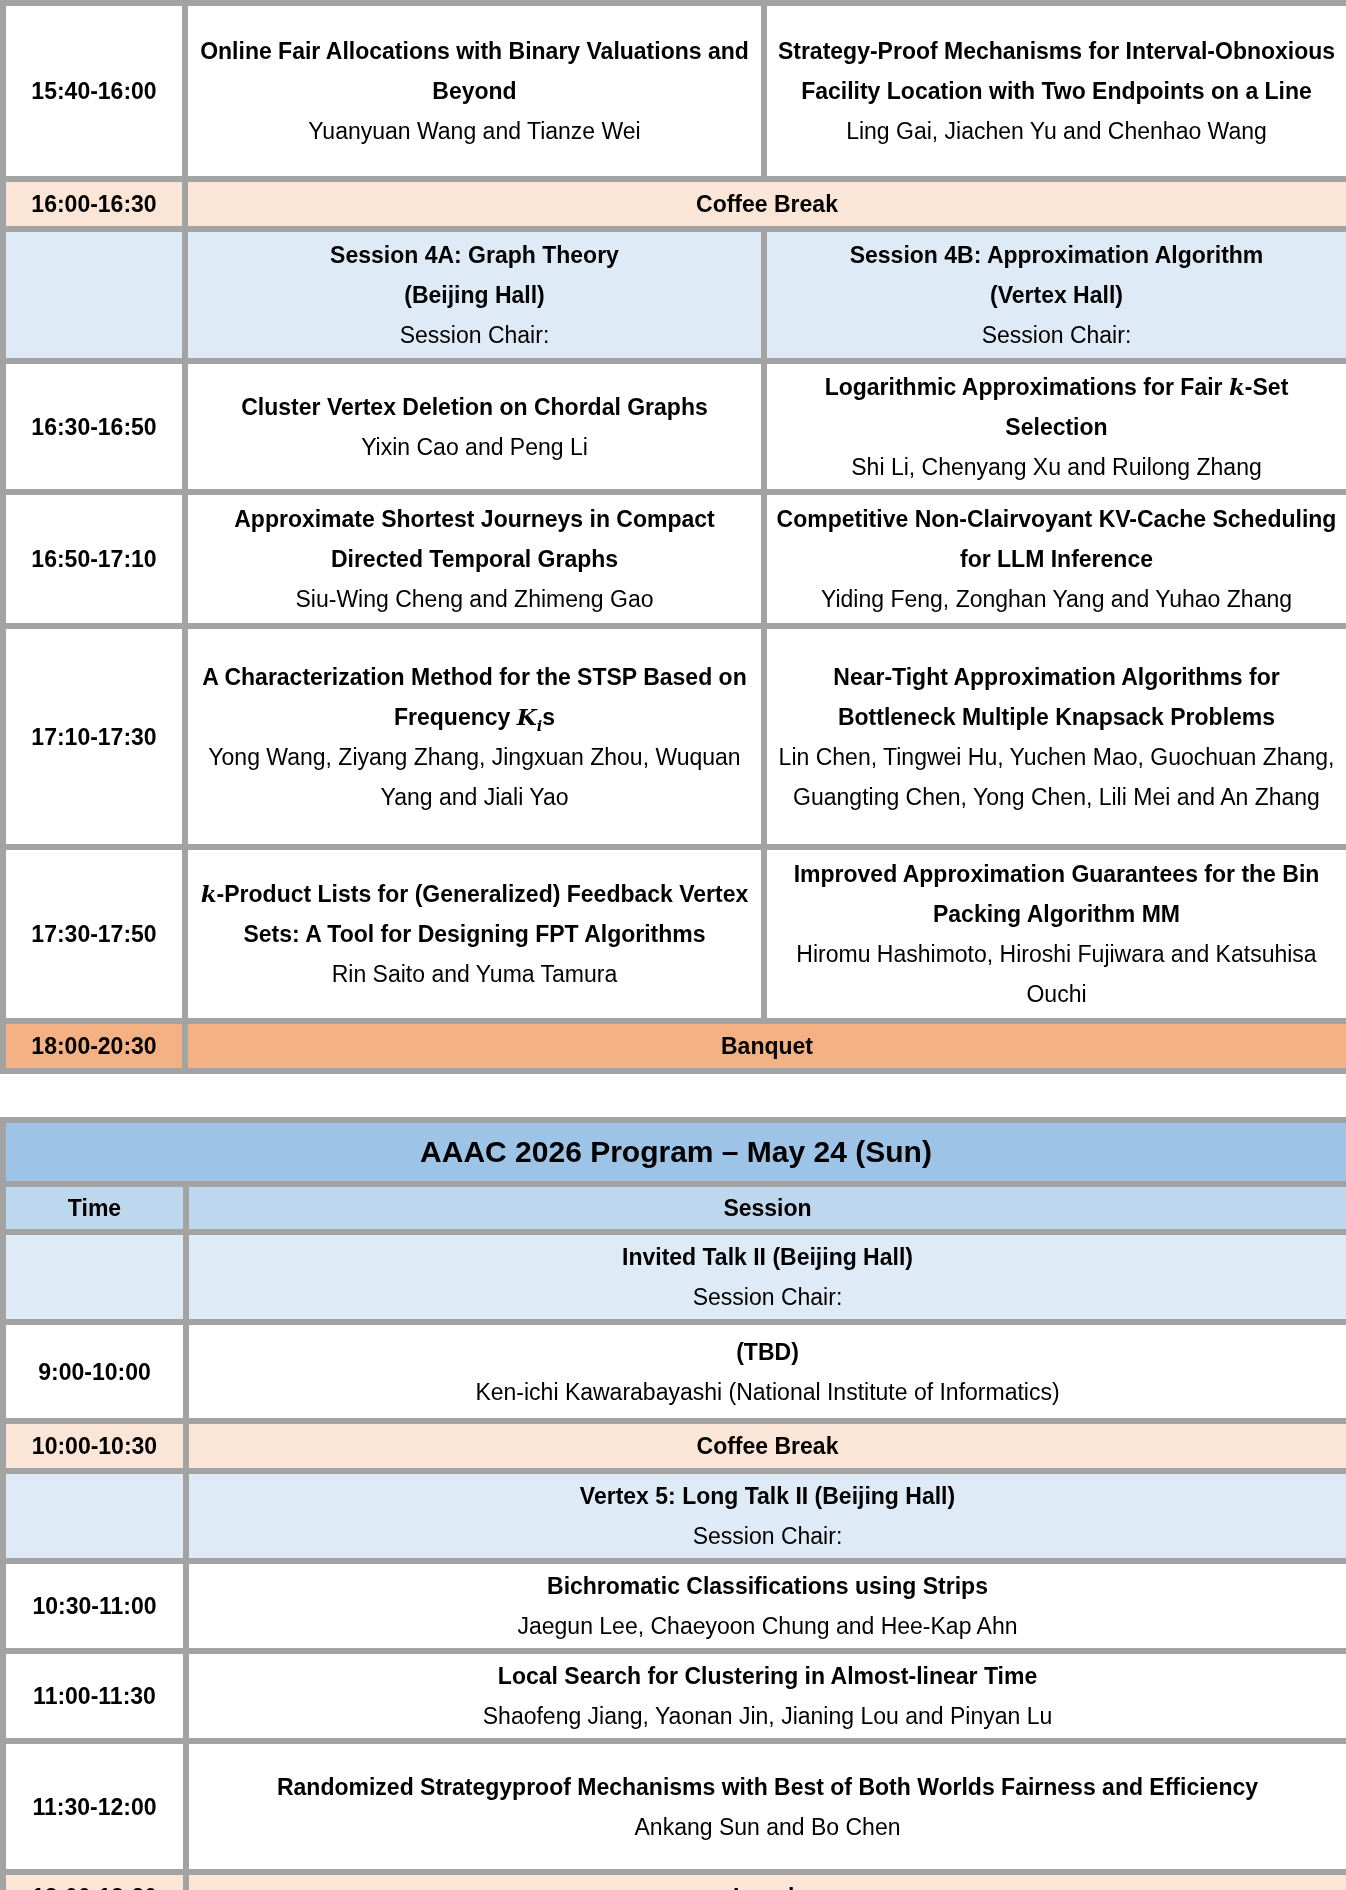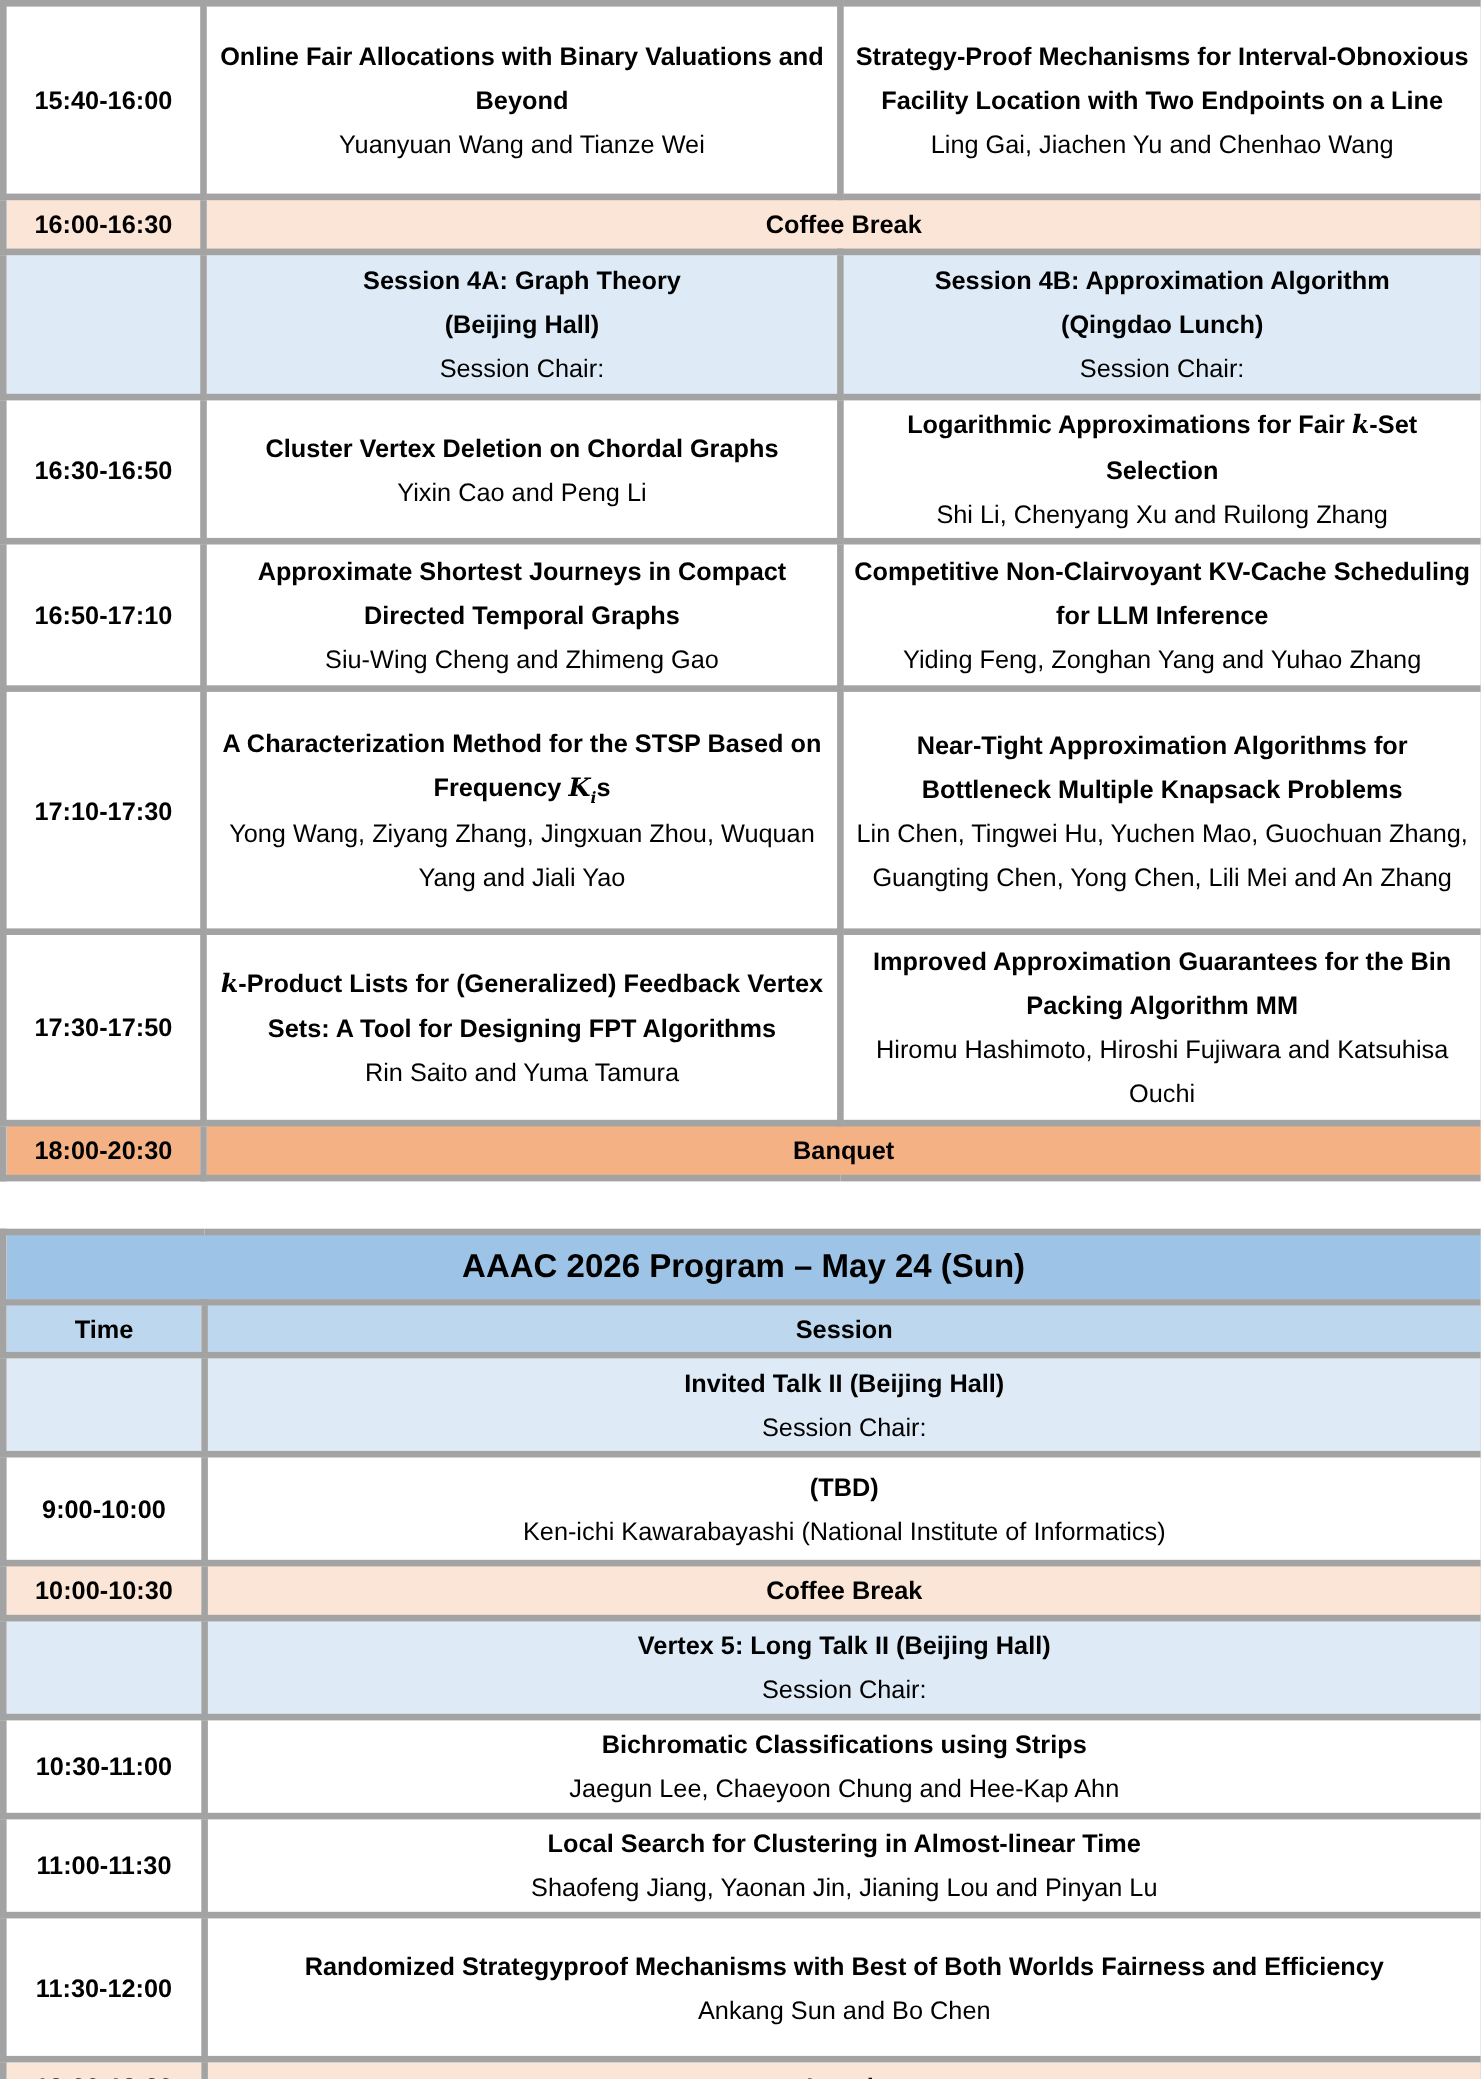--- a/index.html
+++ b/index.html
@@ -115,21 +115,21 @@
 
   <tr class="t1-sess sess-row">
     <td class="time"></td>
     <td>
       <div class="line-bold">Session 4A: Graph Theory</div>
       <div class="line-bold">(Beijing Hall)</div>
       <div class="line-normal">Session Chair:</div>
     </td>
     <td>
       <div class="line-bold">Session 4B: Approximation Algorithm</div>
-      <div class="line-bold">(Qingdao Lunch)</div>
+      <div class="line-bold">(Vertex Hall)</div>
       <div class="line-normal">Session Chair:</div>
     </td>
   </tr>
 
   <tr class="t1-r2">
     <td class="time">16:30-16:50</td>
     <td>
       <div class="t-title">Cluster Vertex Deletion on Chordal Graphs</div>
       <div class="t-authors">Yixin Cao and Peng Li</div>
     </td>

